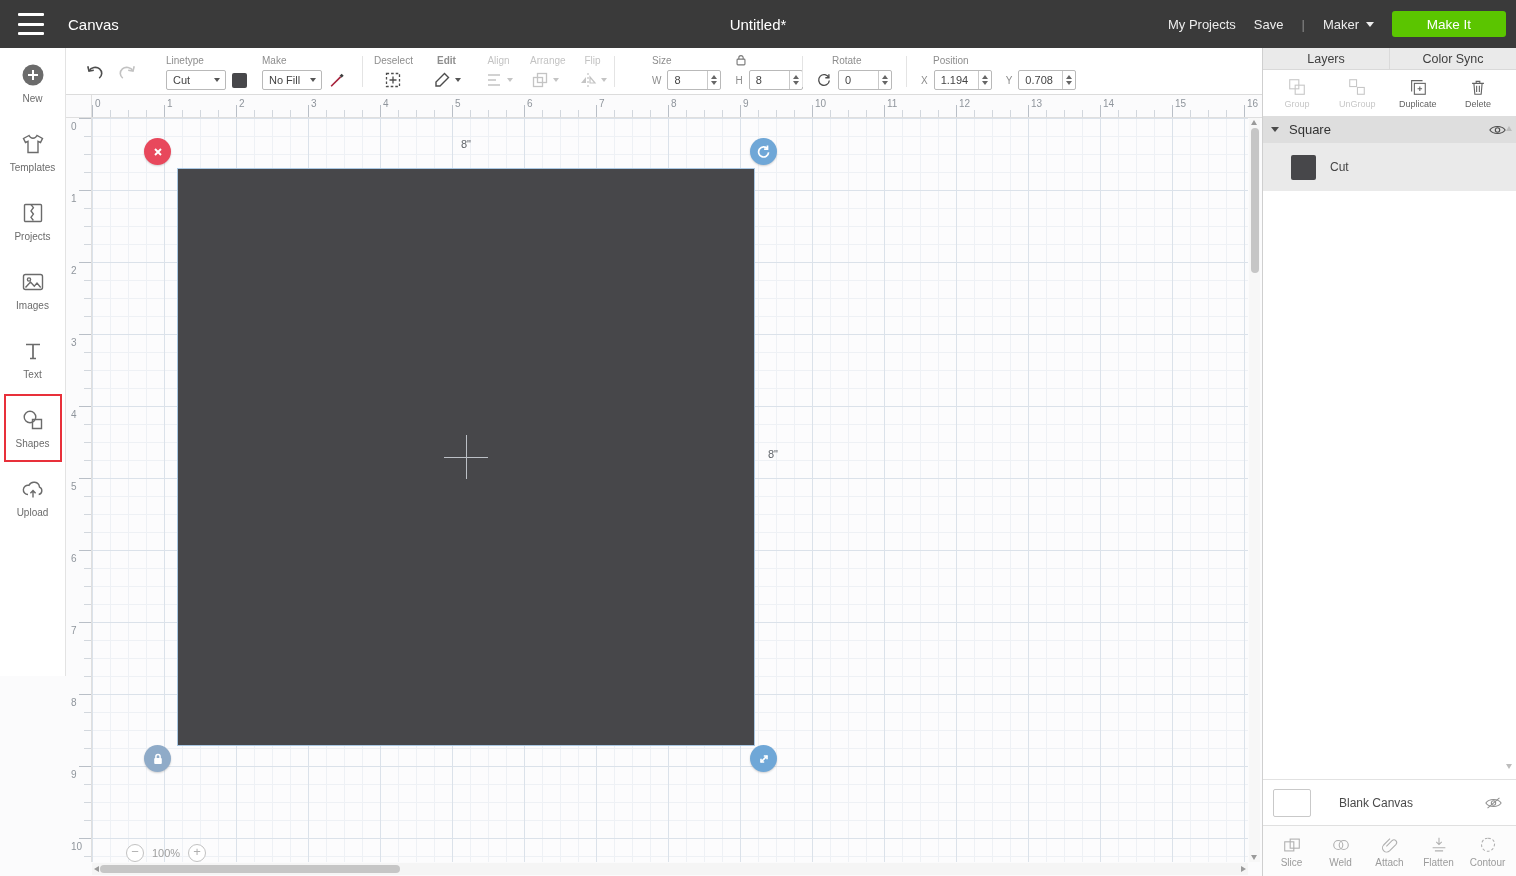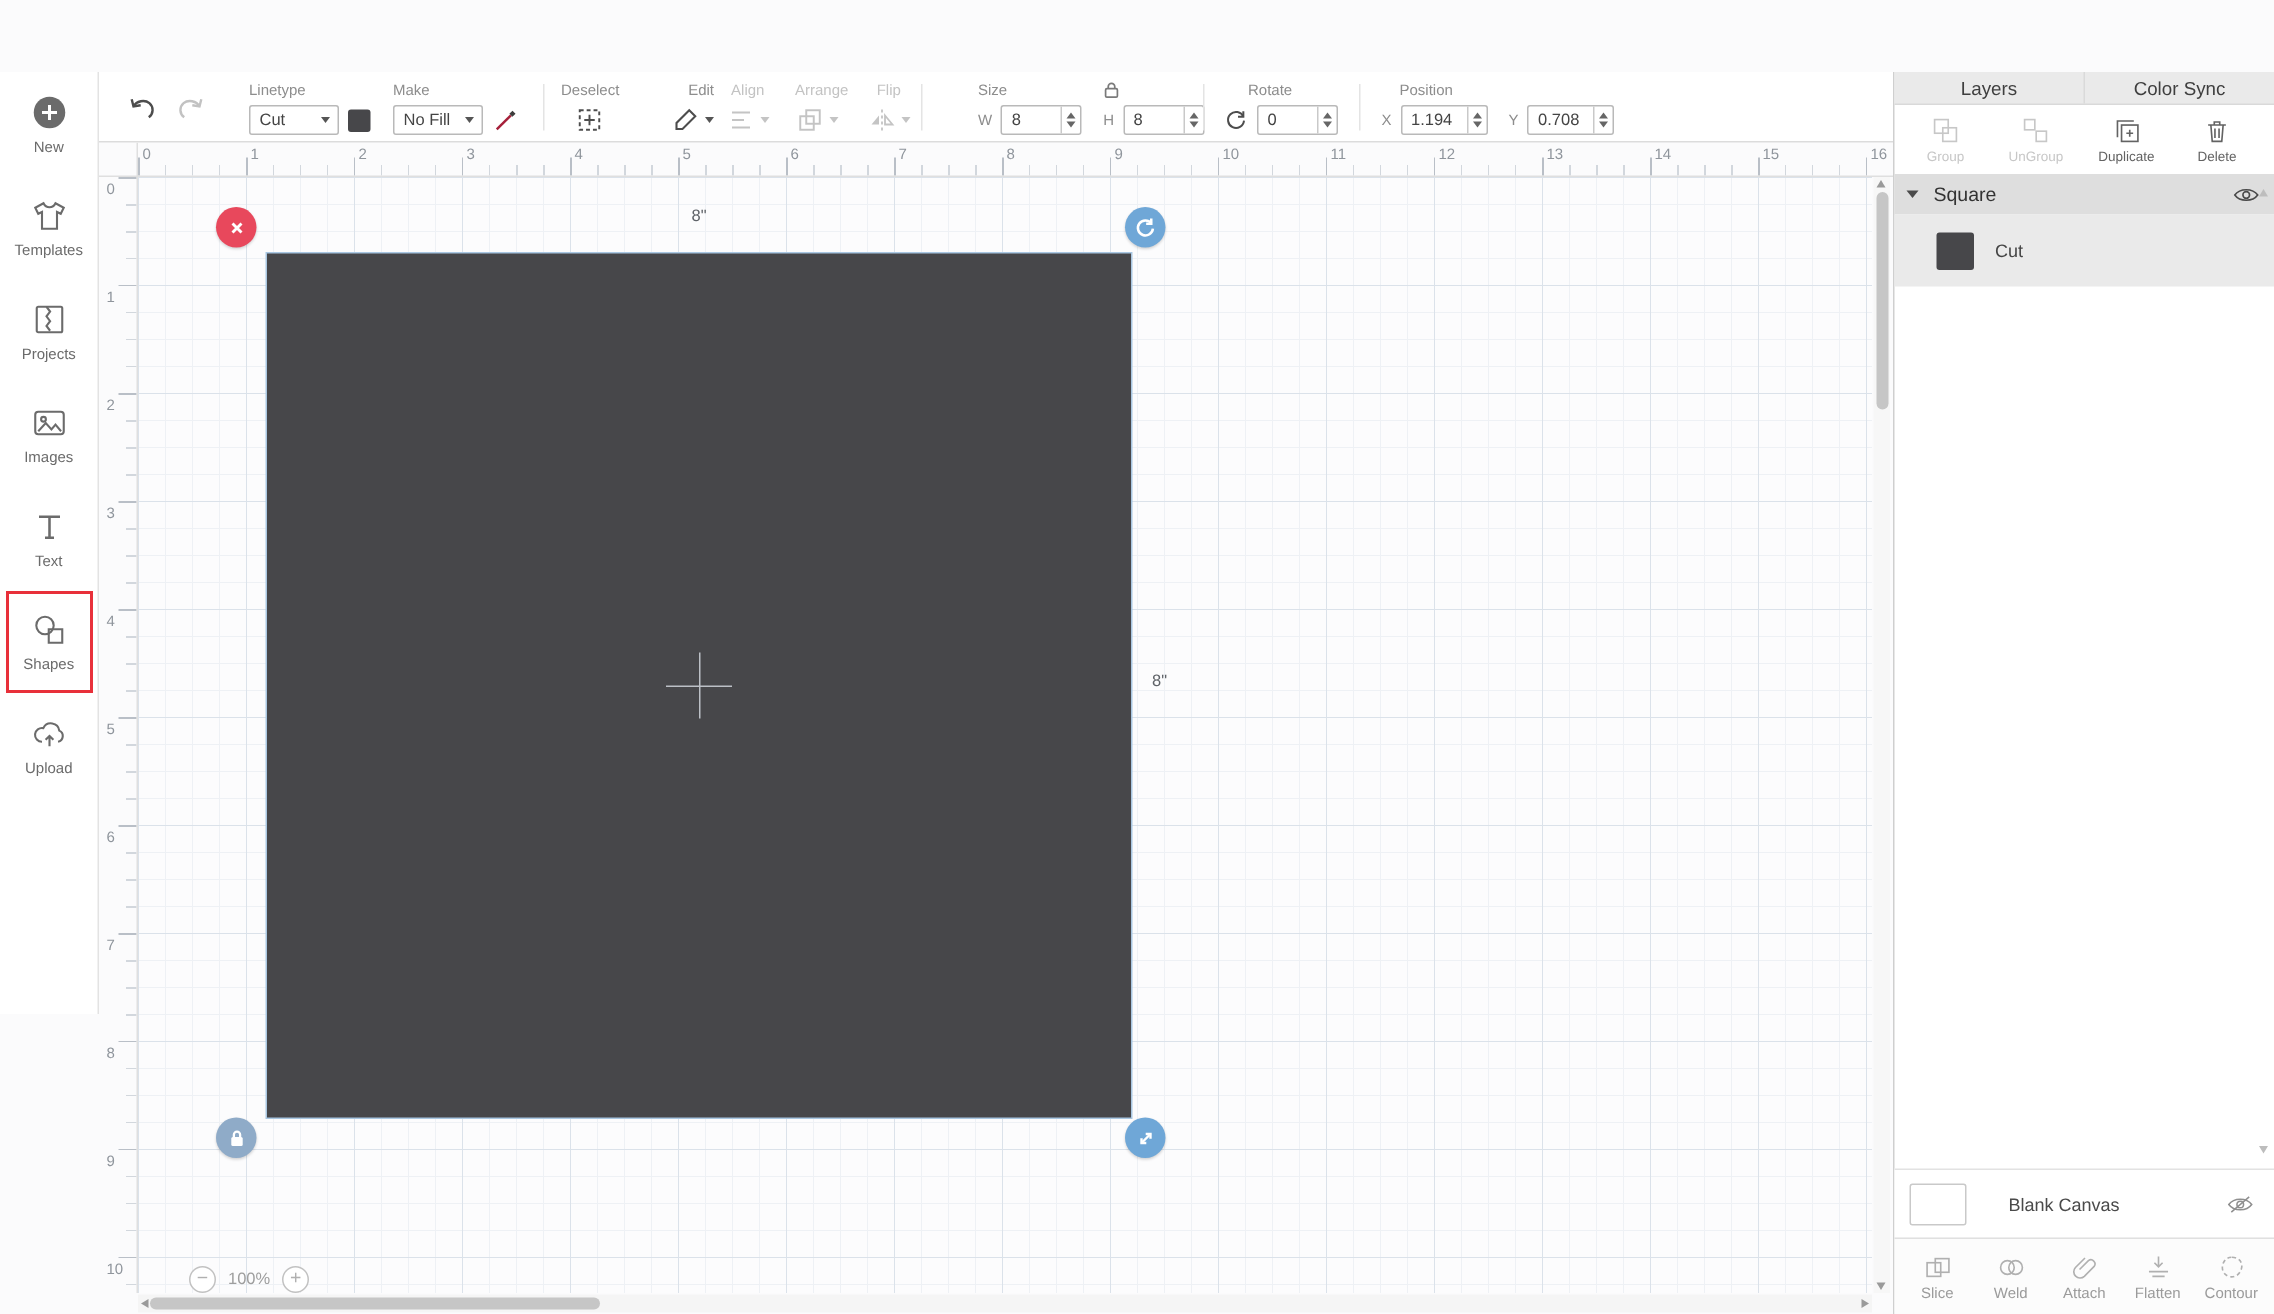--- a/index.html
+++ b/index.html
@@ -122,20 +122,39 @@
   .panel-bottombar { height:51px; background:#fcfcfc; border-top:1px solid #e0e0e0; display:flex; align-items:center; justify-content:space-around; padding:0 4px; }
   .pb { display:flex; flex-direction:column; align-items:center; gap:2px; color:#b0b0b0; width:46px; cursor:default; }
   .pb svg { width:20px; height:20px; stroke:currentColor; fill:none; stroke-width:1.2; }
   .pb span { font-size:10px; color:#9b9b9b; }
 </style>
 </head>
 <body>
 
 <div class="app">
 
+  <header class="topbar">
+    <div class="hamburger">
+      <span></span>
+      <span></span>
+      <span></span>
+    </div>
+    <div class="tb-canvas">Canvas</div>
+    <div class="tb-title">Untitled*</div>
+    <div class="tb-right">
+      <span class="tb-link">My Projects</span>
+      <span class="tb-link">Save</span>
+      <span class="tb-sep">|</span>
+      <span class="machine">
+        <span>Maker</span>
+        <span class="chev-down"></span>
+      </span>
+      <button class="make-it">Make It</button>
+    </div>
+  </header>
 
   <nav class="sidebar">
     <div class="sb-item">
       <svg viewBox="0 0 26 26">
           <circle cx="13" cy="13" r="10.5" fill="#6b6b6b" stroke="none"></circle>
           <path d="M13 8v10M8 13h10" stroke="#fff" stroke-width="2" fill="none"></path>
         </svg>
       <span class="sb-label">New</span>
     </div>
     <div class="sb-item">
@@ -225,21 +244,21 @@
     <div class="tgroup" style="left:308px; text-align:center;">
       <div class="tg-label">Deselect</div>
       <div class="iconbtn" style="justify-content:center;">
         <svg viewBox="0 0 20 20" fill="none" stroke="#4d4d4d" stroke-width="1.3">
             <rect x="3.5" y="3.5" width="13" height="13" stroke-dasharray="2.6 2"></rect>
             <path d="M10 6.5 v7 M6.5 10 h7"></path>
           </svg>
       </div>
     </div>
 
-    <div class="tgroup" style="left:381px; text-align:right;">
+    <div class="tgroup" style="left:366px; text-align:center;font-weight:bold;">
       <div class="tg-label">Edit</div>
       <div class="iconbtn">
         <svg viewBox="0 0 20 20" fill="none" stroke="#4d4d4d" stroke-width="1.4">
             <path d="M12.5 3.5 l4 4 L8 16 H4 v-4 Z"></path>
           </svg>
         <span class="caret-sm"></span>
       </div>
     </div>
 
     <div class="tgroup" style="left:418px; text-align:center;">

